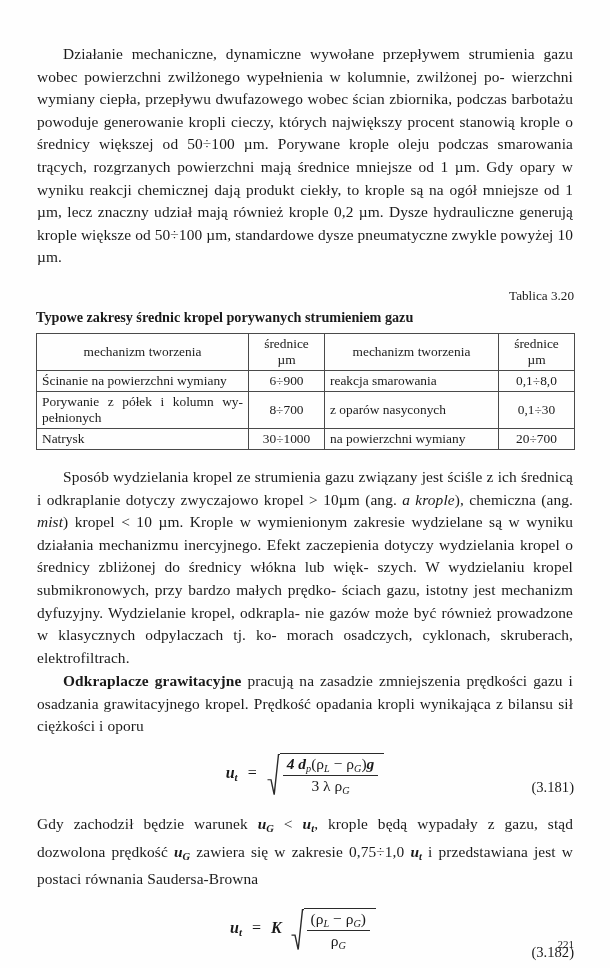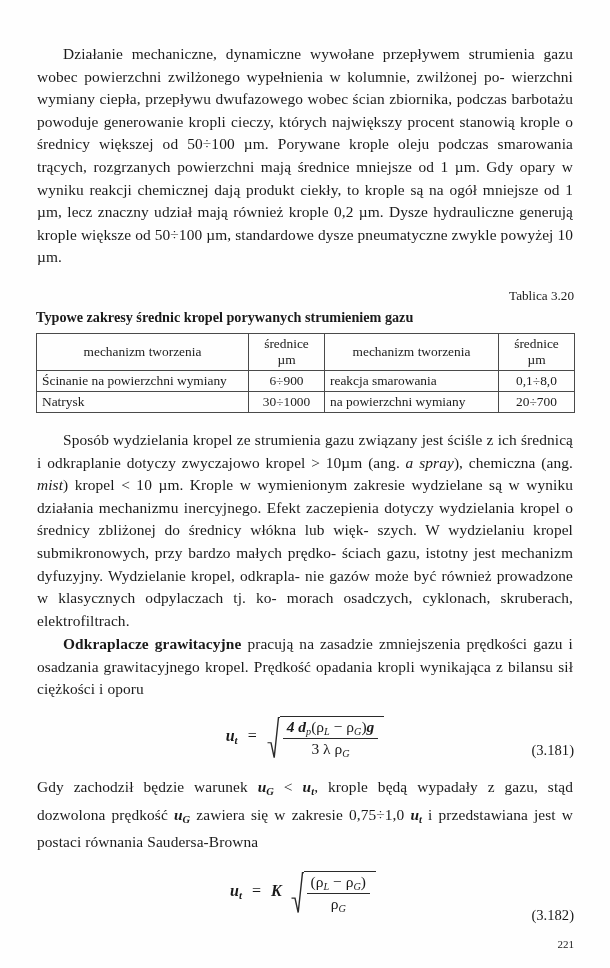--- a/index.html
+++ b/index.html
@@ -200,34 +200,43 @@
           </td>
         </tr>
 
         <tr>
           <td class="l">Ścinanie na powierzchni wymiany</td>
           <td class="c">6÷900</td>
           <td class="l">reakcja smarowania</td>
           <td class="c">0,1÷8,0</td>
         </tr>
 
+        <tr>
+          <td class="l">
+            <span class="just" style="display:block;text-align:justify;text-align-last:justify;">Porywanie z półek i kolumn wy-</span>
+            <span style="display:block;">pełnionych</span>
+          </td>
+          <td class="c">8÷700</td>
+          <td class="l">z oparów nasyconych</td>
+          <td class="c">0,1÷30</td>
+        </tr>
 
         <tr>
           <td class="l">Natrysk</td>
           <td class="c">30÷1000</td>
           <td class="l">na powierzchni wymiany</td>
           <td class="c">20÷700</td>
         </tr>
       </tbody>
     </table>
 
     <div style="height:15px"></div>
     <p class="para">
       <span class="indent"></span><span>Sposób wydzielania kropel ze strumienia gazu związany jest ściśle z ich</span>
-      <span>średnicą i odkraplanie dotyczy zwyczajowo kropel &gt; 10µm (ang. </span><span class="it">a spray</span><span>),</span>
+      <span>średnicą i odkraplanie dotyczy zwyczajowo kropel &gt; 10µm (ang. </span><span class="it">a krople</span><span>),</span>
       <span>chemiczna (ang. </span><span class="it">mist</span><span>) kropel &lt; 10 µm. Krople w wymienionym zakresie</span>
       <span>wydzielane są w wyniku działania mechanizmu inercyjnego. Efekt zaczepienia</span>
       <span>dotyczy wydzielania kropel o średnicy zbliżonej do średnicy włókna lub więk-</span>
       <span>szych. W wydzielaniu kropel submikronowych, przy bardzo małych prędko-</span>
       <span>ściach gazu, istotny jest mechanizm dyfuzyjny. Wydzielanie kropel, odkrapla-</span>
       <span>nie gazów może być również prowadzone w klasycznych odpylaczach tj. ko-</span>
       <span>morach osadczych, cyklonach, skruberach, elektrofiltrach.</span>
     </p>
 
     <p class="para">

